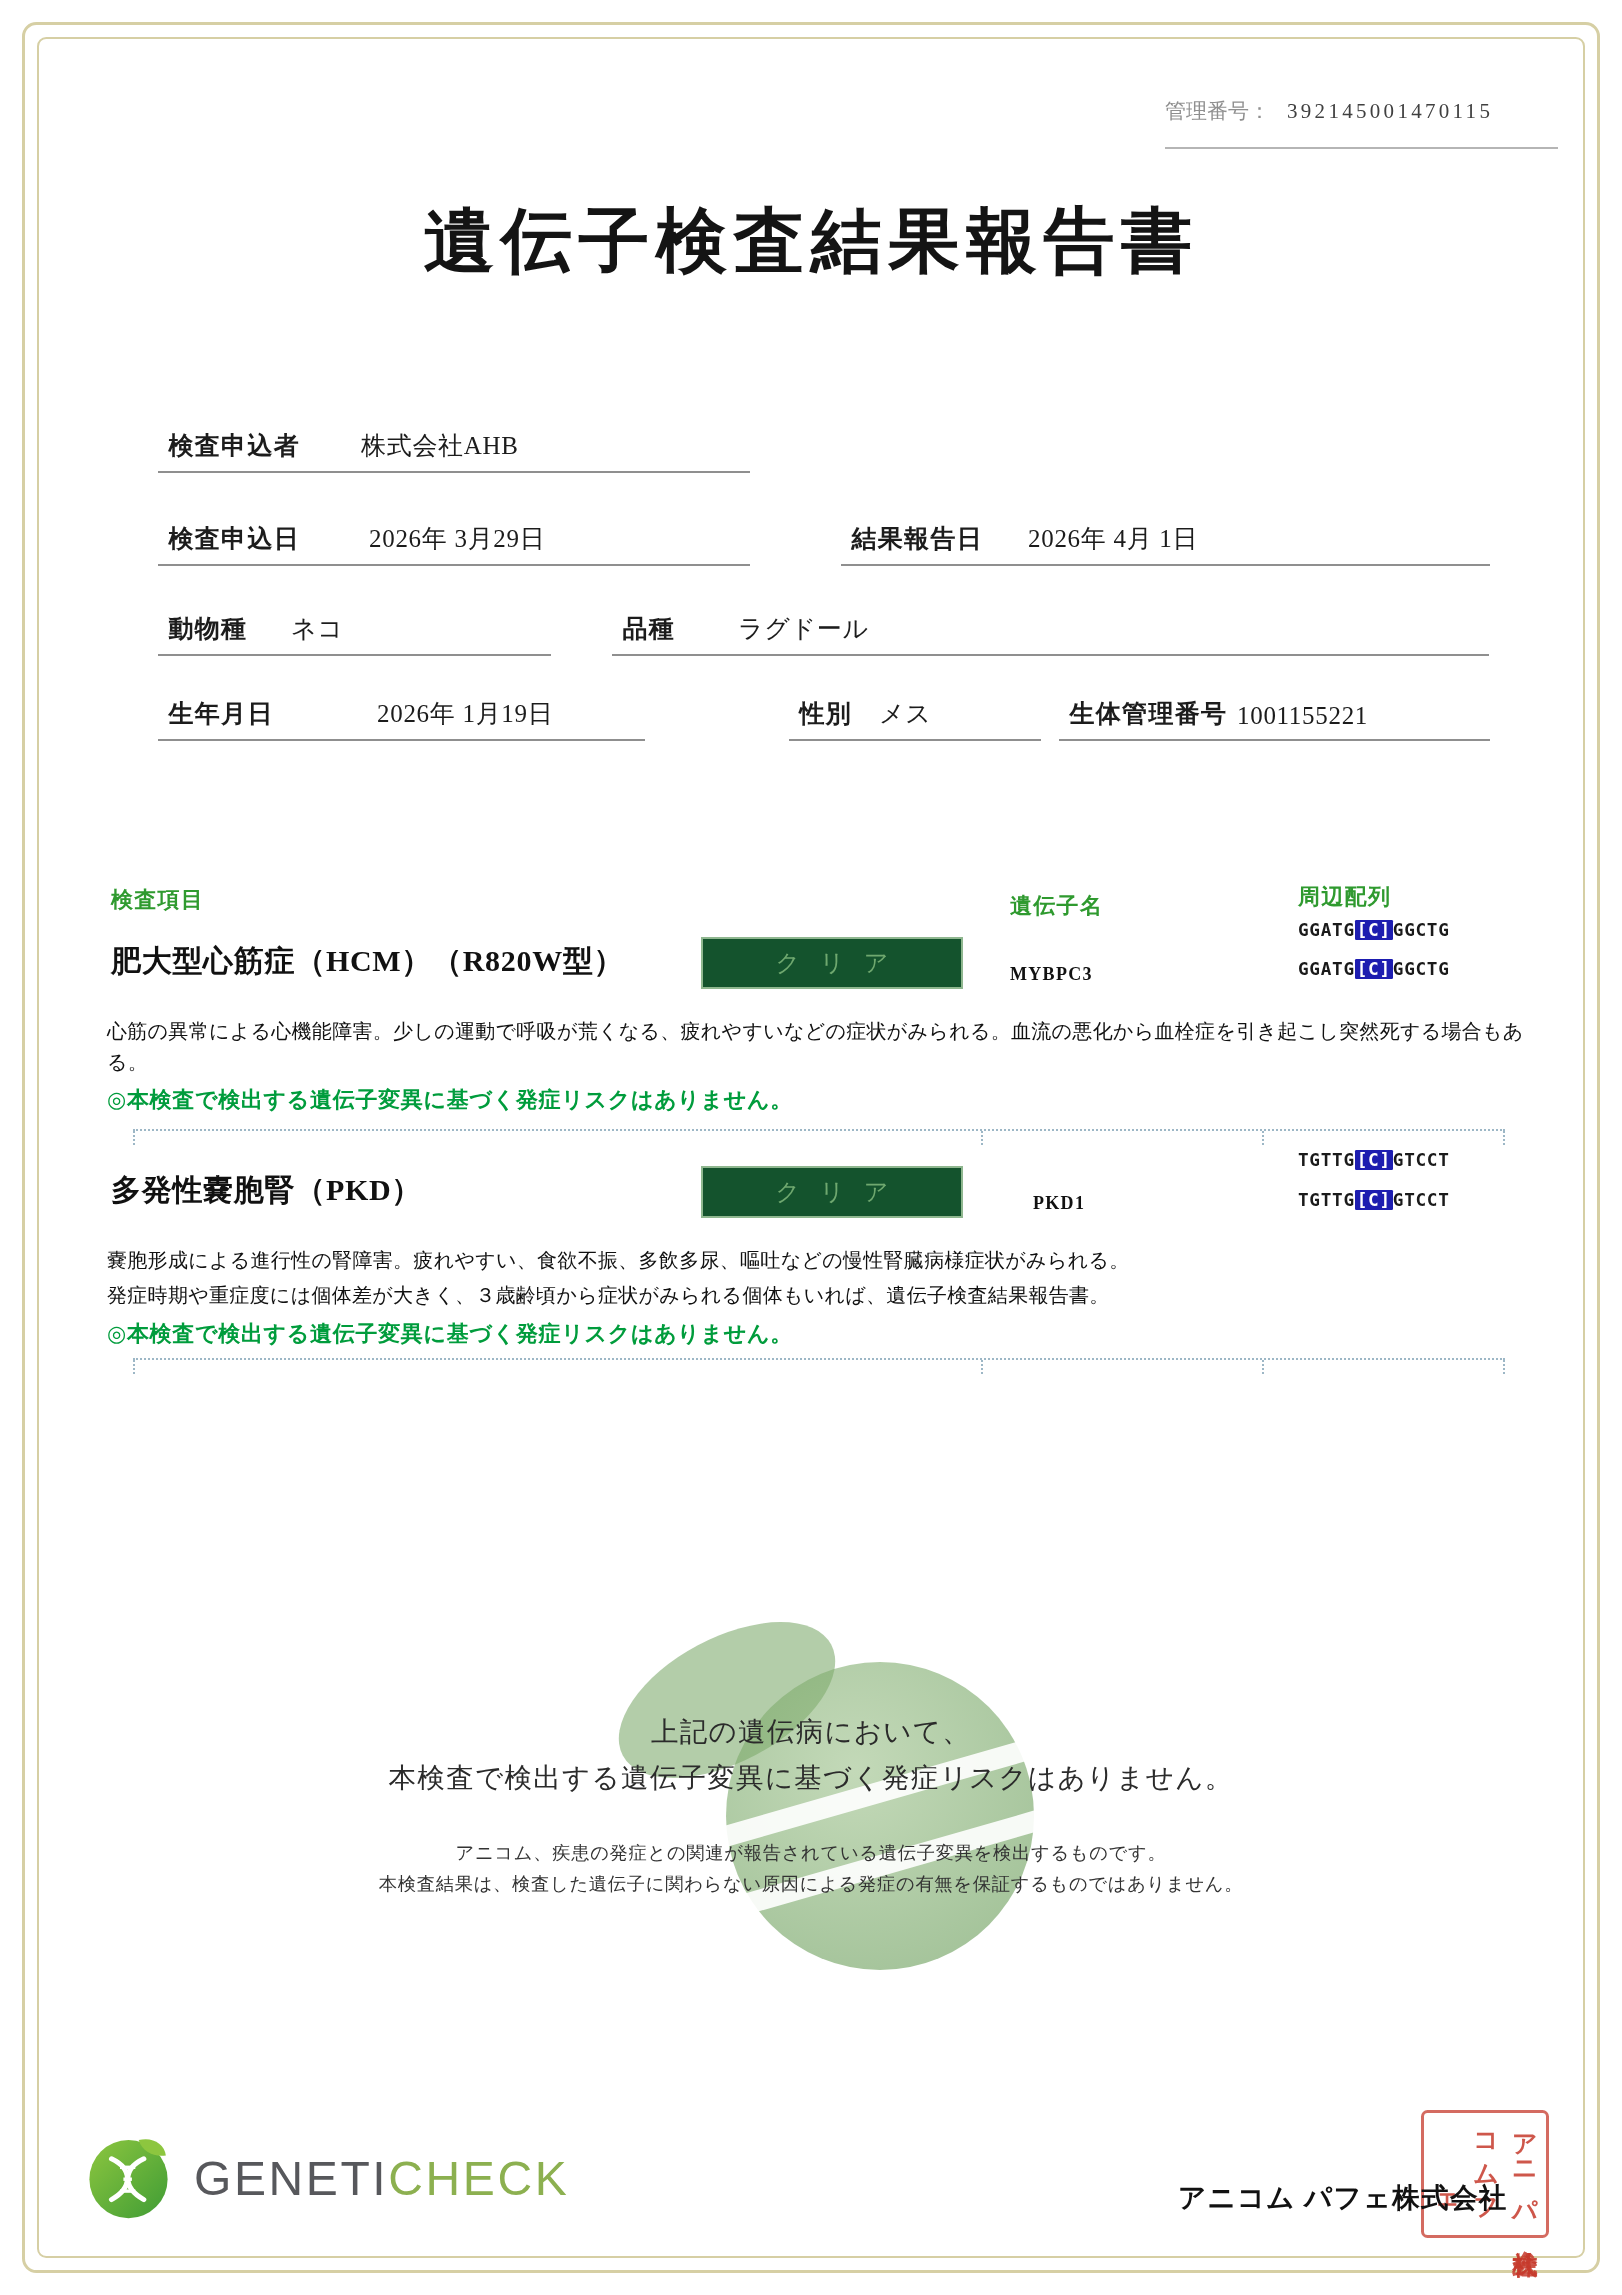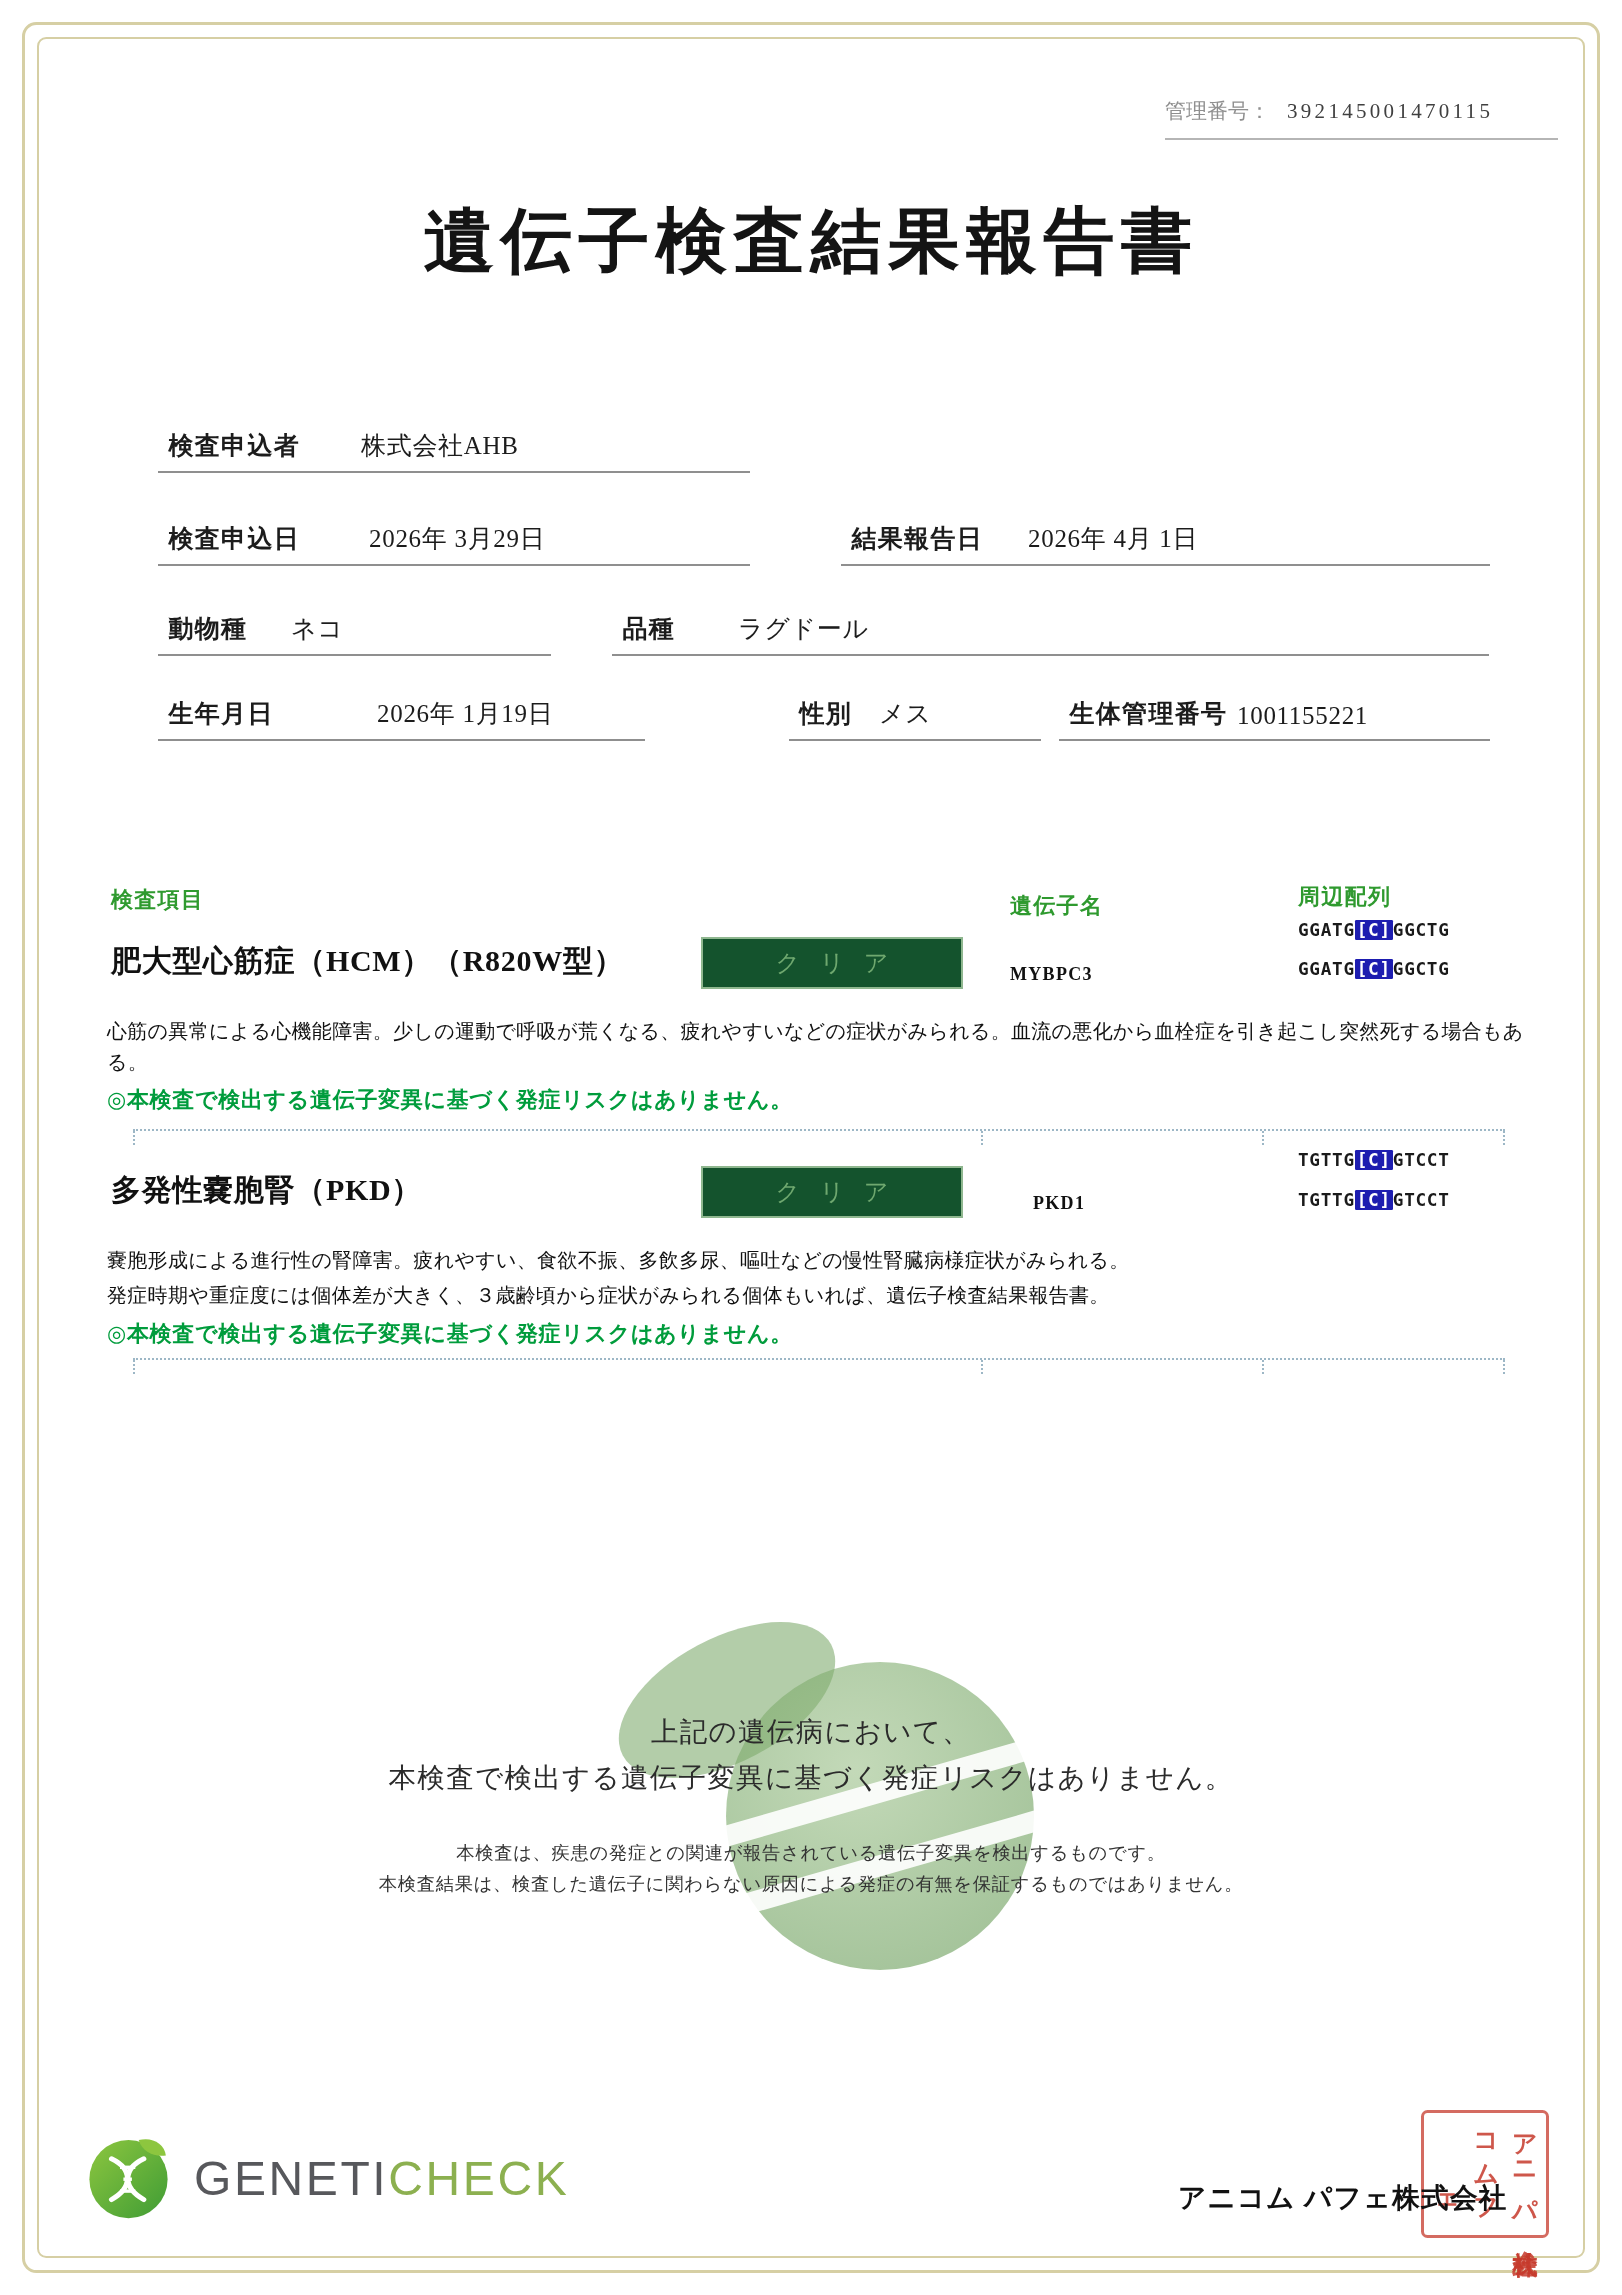--- a/index.html
+++ b/index.html
@@ -18,21 +18,21 @@
   }
   .frame-inner{
     position:absolute;inset:37px;
     border:2px solid #d6cfa4;border-radius:9.2px;
     pointer-events:none;
   }
 
   
   .mgmt{
     position:absolute;top:97px;left:1165px;width:393px;
-    border-bottom:2px solid #b5b5b5;padding-bottom:13px;
+    border-bottom:2px solid #b5b5b5;padding-bottom:22px;
     font-size:21px;color:#8f8f8f;
     display:flex;gap:17px;align-items:baseline;
   }
   .mgmt .num{letter-spacing:3.3px;color:#404040;}
 
   
   .title{
     position:absolute;top:194px;left:0;width:100%;
     text-align:center;
     font-size:71px;font-weight:700;letter-spacing:6.5px;
@@ -255,21 +255,21 @@
 
   <div class="watermark">
     <div class="wm-leaf"></div>
     <div class="wm-orb"></div>
     <div class="wm-band wm-b1"></div>
     <div class="wm-band wm-b2"></div>
   </div>
 
   <div class="sum-line" style="top:1714px;">上記の遺伝病において、</div>
   <div class="sum-line" style="top:1760px;">本検査で検出する遺伝子変異に基づく発症リスクはありません。</div>
-  <div class="sum-note" style="top:1840px;">本検査は、疾患の発症との関連が報告されている遺伝子変異を検出するものです。</div>
+  <div class="sum-note" style="top:1840px;">アニコム、疾患の発症との関連が報告されている遺伝子変異を検出するものです。</div>
   <div class="sum-note" style="top:1871px;">本検査結果は、検査した遺伝子に関わらない原因による発症の有無を保証するものではありません。</div>
 
   <div class="brand">
     <span>
       <svg width="85" height="85" viewBox="0 0 100 100">
         <defs>
           <linearGradient id="lg" x1="0" y1="0" x2="1" y2="1">
             <stop offset="0" stop-color="#8dc63f"></stop>
             <stop offset="1" stop-color="#3f9c35"></stop>
           </linearGradient>

